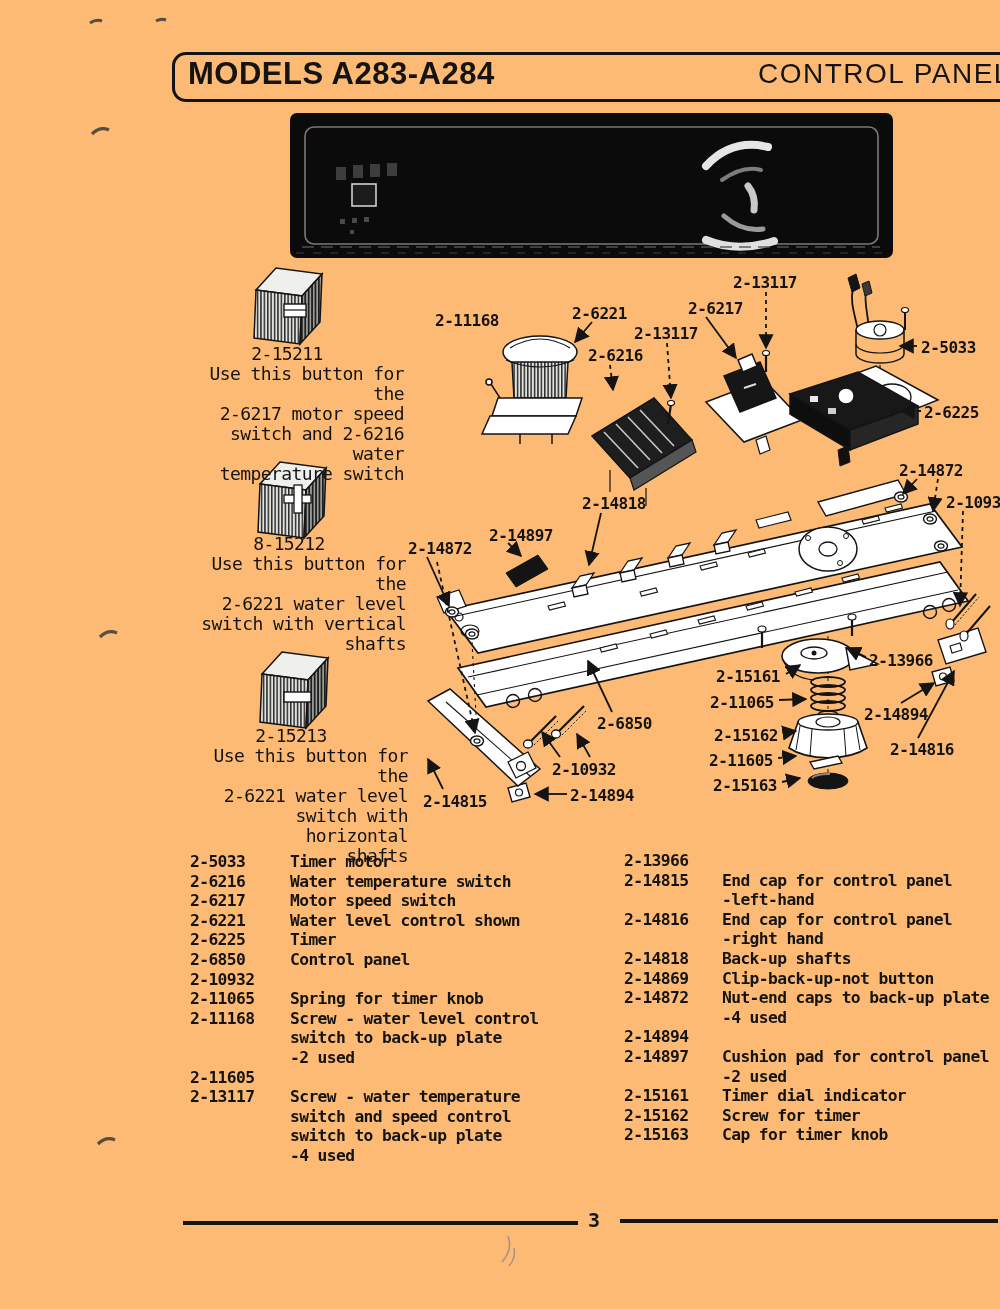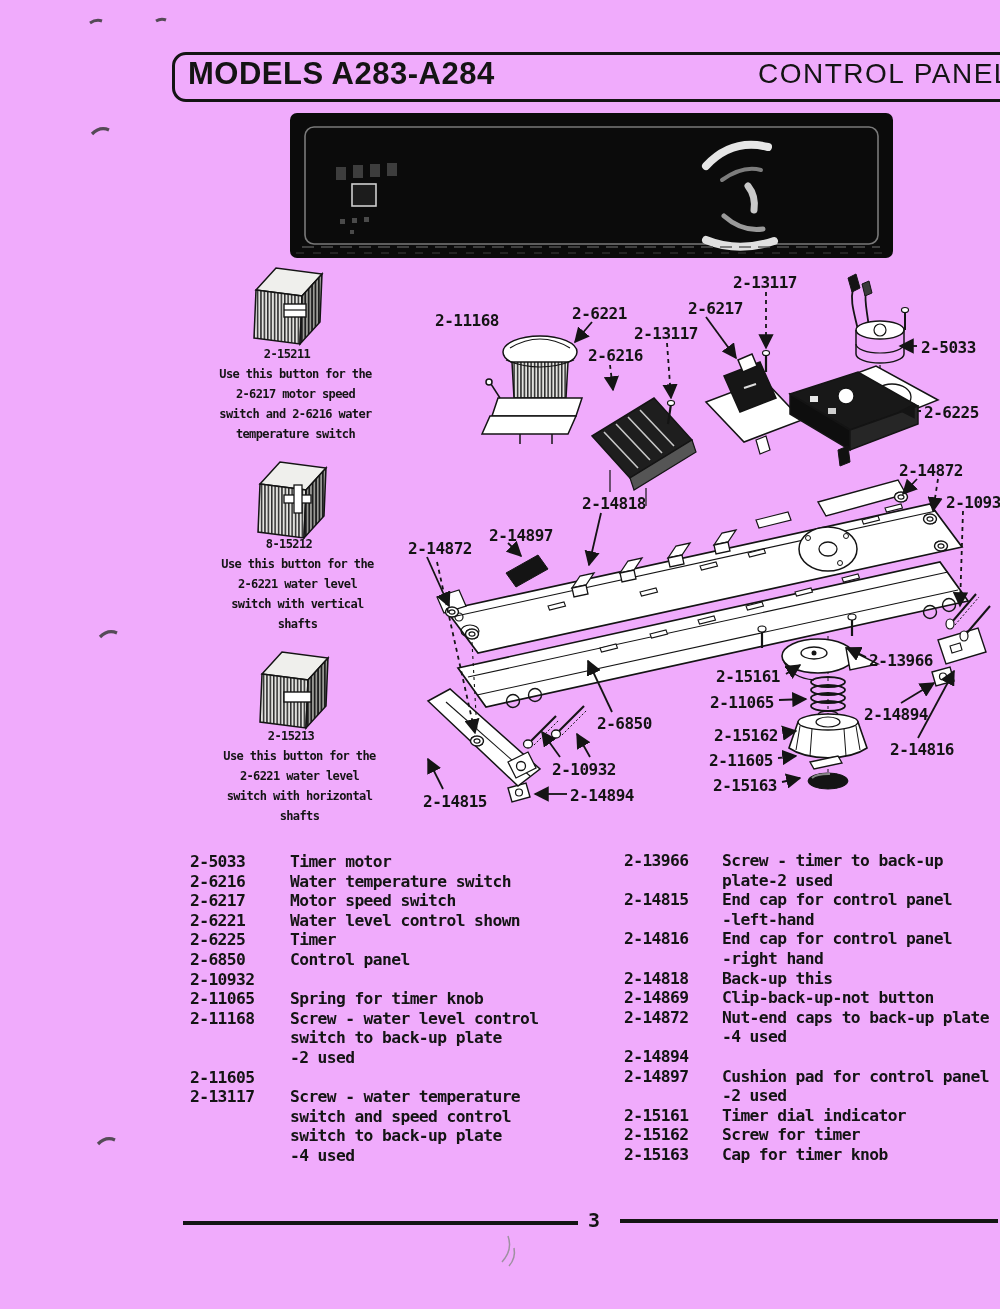--- a/index.html
+++ b/index.html
@@ -1,28 +1,28 @@
 <!DOCTYPE html>
 <html><head>
 <meta charset="utf-8">
 <style>
   html,body{margin:0;padding:0;background:#d8d8d4;}
-  .page{position:relative;width:1000px;height:1309px;margin:0 auto;background:#f0abfc;
+  .page{position:relative;width:1000px;height:1309px;margin:0 auto;background:#fdba74;
         overflow:hidden;color:#141414;font-family:"DejaVu Sans Mono",monospace;}
   svg.art{position:absolute;left:0;top:0;pointer-events:none;}
   .hdrbox{position:absolute;left:172px;top:52px;width:860px;height:44px;
           border:3.5px solid #141414;border-radius:14px;}
   .models{position:absolute;left:188px;top:56px;font-family:"Liberation Sans",sans-serif;
           font-weight:bold;font-size:31px;letter-spacing:0.5px;white-space:nowrap;}
   .section{position:absolute;left:758px;top:58px;font-family:"Liberation Sans",sans-serif;
           font-weight:normal;font-size:28px;letter-spacing:1.5px;white-space:nowrap;}
   .plabel{position:absolute;font-weight:bold;font-size:16px;letter-spacing:-0.5px;white-space:nowrap;}
-  .caption{position:absolute;width:234px;font-weight:bold;font-size:12px;line-height:20px;letter-spacing:-0.6px;}
+  .caption{position:absolute;width:234px;font-weight:normal;font-size:18px;line-height:20px;letter-spacing:-0.6px;}
   .caption .pnum{text-align:center;}
-  .caption .ctext{white-space:pre-line;text-align:center;margin-left:17px;}
+  .caption .ctext{white-space:pre-line;text-align:right;margin-left:17px;}
   .parts-col{position:absolute;font-weight:bold;font-size:16.3px;line-height:19.6px;letter-spacing:-0.6px;}
   .prow{display:flex;align-items:flex-start;}
   .pnumcol{flex:0 0 100px;}
   .parts-col.right .pnumcol{flex:0 0 98px;}
   .pdesc{white-space:pre-line;}
   .pageno{position:absolute;left:588px;top:1208px;font-weight:bold;font-size:20px;}
   .rule{position:absolute;height:4px;background:#141414;}
 </style>
 </head>
 <body>
@@ -426,36 +426,34 @@
         <div class="pnumcol">2-13117</div>
         <div class="pdesc">Screw - water temperature
 switch and speed control
 switch to back-up plate
 -4 used</div>
       </div>
     </div>
   <div class="parts-col right" style="left:624px;top:851px;width:392px">
       <div class="prow">
         <div class="pnumcol">2-13966</div>
-        <div class="pdesc">Screw - timer to back-up
-plate-2 used</div>
       </div>
       <div class="prow">
         <div class="pnumcol">2-14815</div>
         <div class="pdesc">End cap for control panel
 -left-hand</div>
       </div>
       <div class="prow">
         <div class="pnumcol">2-14816</div>
         <div class="pdesc">End cap for control panel
 -right hand</div>
       </div>
       <div class="prow">
         <div class="pnumcol">2-14818</div>
-        <div class="pdesc">Back-up this</div>
+        <div class="pdesc">Back-up shafts</div>
       </div>
       <div class="prow">
         <div class="pnumcol">2-14869</div>
         <div class="pdesc">Clip-back-up-not button</div>
       </div>
       <div class="prow">
         <div class="pnumcol">2-14872</div>
         <div class="pdesc">Nut-end caps to back-up plate
 -4 used</div>
       </div>

